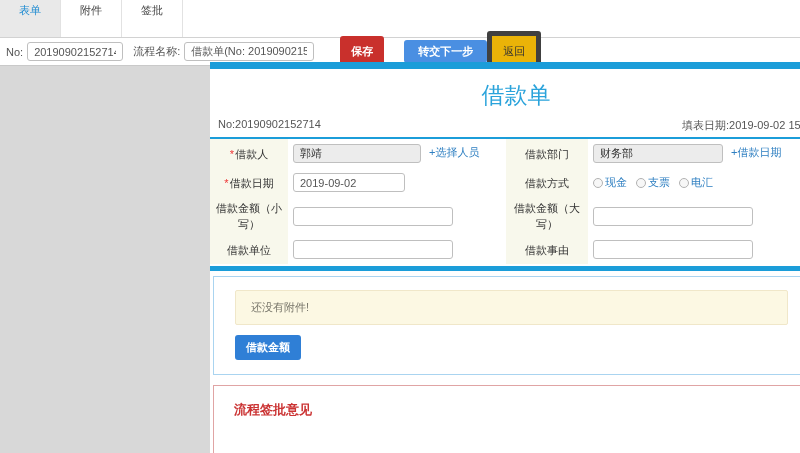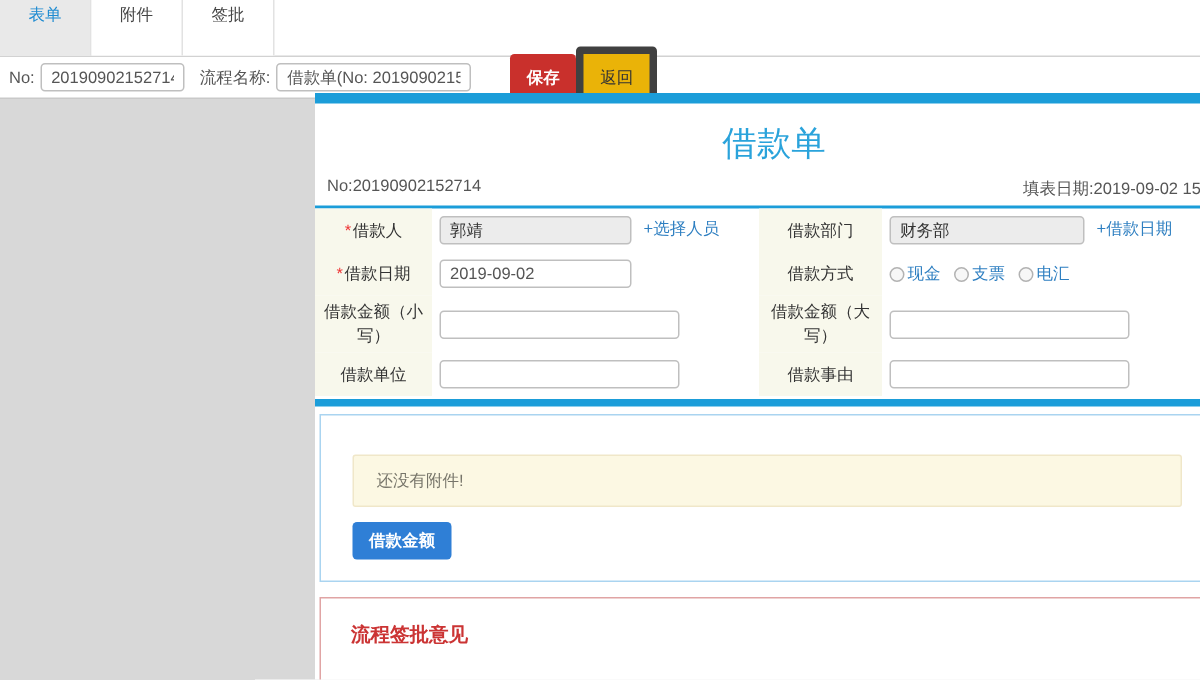--- a/index.html
+++ b/index.html
@@ -33,53 +33,54 @@
   .form-title { text-align:center; font-size:23px; color:#2aa3db; padding:11px 0 7px; }
   .meta { position:relative; height:16px; font-size:11px; color:#555; padding:0 8px; }
   .meta-date { position:absolute; left:472px; top:0; white-space:nowrap; }
   .blue-line { height:2px; background:#1b9dd9; margin-top:3px; }
   table.form { width:100%; border-collapse:collapse; font-size:11px; color:#333; table-layout:fixed; }
   th.lbl { background:#f8f8ec; font-weight:normal; text-align:center; padding:3px 6px; line-height:16px; }
   td.fld { padding:5px 5px; vertical-align:middle; white-space:nowrap; }
   td.fld .txt { vertical-align:middle; }
   .dis { background:#ececec; color:#333; }
   .w-borrower { width:128px; } .w-dept { width:130px; }
-  .w-date { width:128px; } .w-left { width:160px; } .w-right { width:160px; }
+  .w-date { width:112px; } .w-left { width:160px; } .w-right { width:160px; }
   .sel-link { color:#2e7fc1; text-decoration:none; margin-left:5px; font-size:11px; }
   .req { color:#e33; margin-right:1px; }
   .radio-group { display:flex; gap:9px; color:#2e7fc1; align-items:center; }
   .radio-opt { display:flex; align-items:center; cursor:pointer; }
   .radio-dot { width:10px; height:10px; border:1px solid #b2b2b2; border-radius:50%;
                background:#f7f7f7; display:inline-block; margin-right:2px; }
   .panel-bottombar { height:5px; background:#1b9dd9; margin-top:2px; }
   
   .card { margin:0 3px; background:#fff; border:1px solid; }
   .card-attach { border-color:#aad4f0; margin-top:5px; padding:13px 20px 14px 21px; }
   .sec-header-blue { color:#2d7fc1; font-weight:bold; font-size:13px; }
-  .alert-empty { margin-top:13px; border:1px solid #f0e7c9; background:#fcf8e3; color:#77756a;
+  .alert-empty { border:1px solid #f0e7c9; background:#fcf8e3; color:#77756a;
                  font-size:11px; padding:9px 15px; width:553px; border-radius:2px; }
   .btn-upload { background:#2f7fd6; color:#fff; margin-top:10px; padding:5px 11px; }
   .card-approve { border-color:#e0a4a4; margin-top:10px; padding:15px 20px; height:220px; }
   .sec-header-red { color:#cb3434; font-weight:bold; font-size:13px; }
 </style>
 </head>
 <body>
 
 <div class="tabbar">
   <div class="tab active">表单</div>
   <div class="tab">附件</div>
   <div class="tab">签批</div>
 </div>
 
 <div class="actionbar">
   <label>No:</label>
   <input class="txt no-input" value="20190902152714" style="">
   <label>流程名称:</label>
   <input class="txt flow-input" value="借款单(No: 20190902152714)郭靖" style="">
   <button class="btn btn-save">保存</button>
+  <button class="btn btn-next">转交下一步</button>
   <button class="btn btn-back">返回</button>
 </div>
 
 <div class="panel">
   <div class="panel-topbar"></div>
   <div class="form-title">借款单</div>
   <div class="meta">
     <span>No:20190902152714</span>
     <span class="meta-date">填表日期:2019-09-02 15:27:1</span>
   </div>

